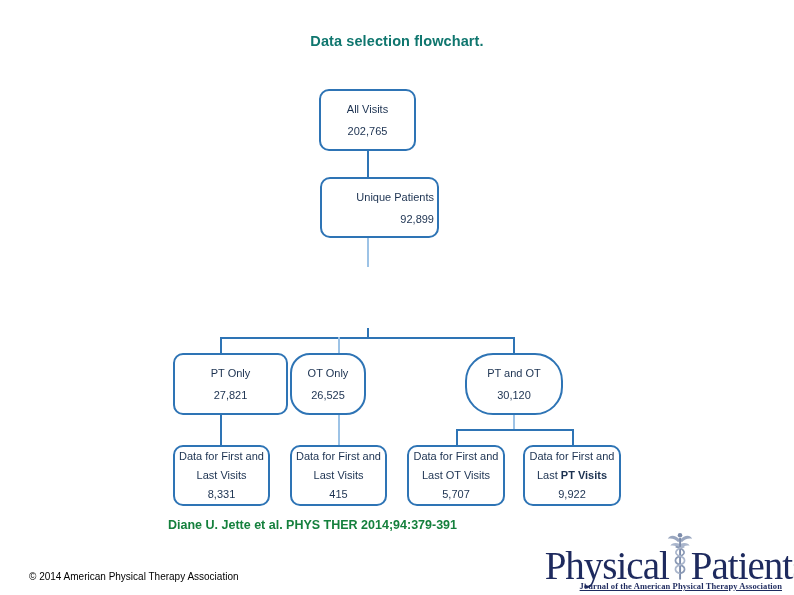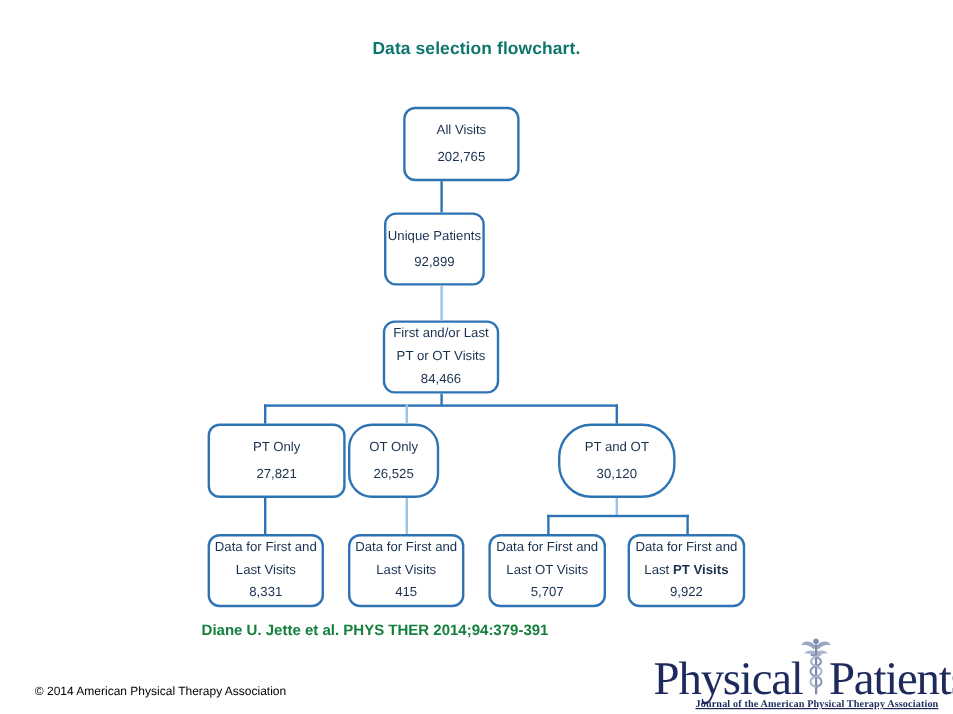--- a/index.html
+++ b/index.html
@@ -47,35 +47,30 @@
     margin-top:-5px;letter-spacing:.1px;text-align:right;padding-right:6px;text-decoration:underline;
   }
 </style>
 </head>
 <body>
 
 <div id="slide">
 
   <div class="slide-title">Data selection flowchart.</div>
 
-  <div class="flow-box two" style="left:319px;top:89px;width:97px;height:62px;margin-left:17px;">
+  <div class="flow-box two" style="left:319px;top:89px;width:97px;height:62px;">
     <span class="bline">All Visits</span>
     <span class="bline">202,765</span>
   </div>
 
-  <div class="flow-box two" style="left:320px;top:177px;width:84px;height:61px;">
+  <div class="flow-box two" style="left:320px;top:177px;width:119px;height:61px;align-items:flex-end;">
     <span class="bline">Unique Patients</span>
     <span class="bline">92,899</span>
   </div>
 
-  <div class="flow-box" style="left:319px;top:267px;width:97px;height:61px;">
-    <span class="bline">First and/or Last</span>
-    <span class="bline">PT or OT Visits</span>
-    <span class="bline">84,466</span>
-  </div>
 
   <div class="flow-box two" style="left:173px;top:353px;width:115px;height:62px;">
     <span class="bline">PT Only</span>
     <span class="bline">27,821</span>
   </div>
   <div class="flow-box two" style="left:290px;top:353px;width:76px;height:62px;border-radius:20px;">
     <span class="bline">OT Only</span>
     <span class="bline">26,525</span>
   </div>
   <div class="flow-box two" style="left:465px;top:353px;width:98px;height:62px;border-radius:28px;">

